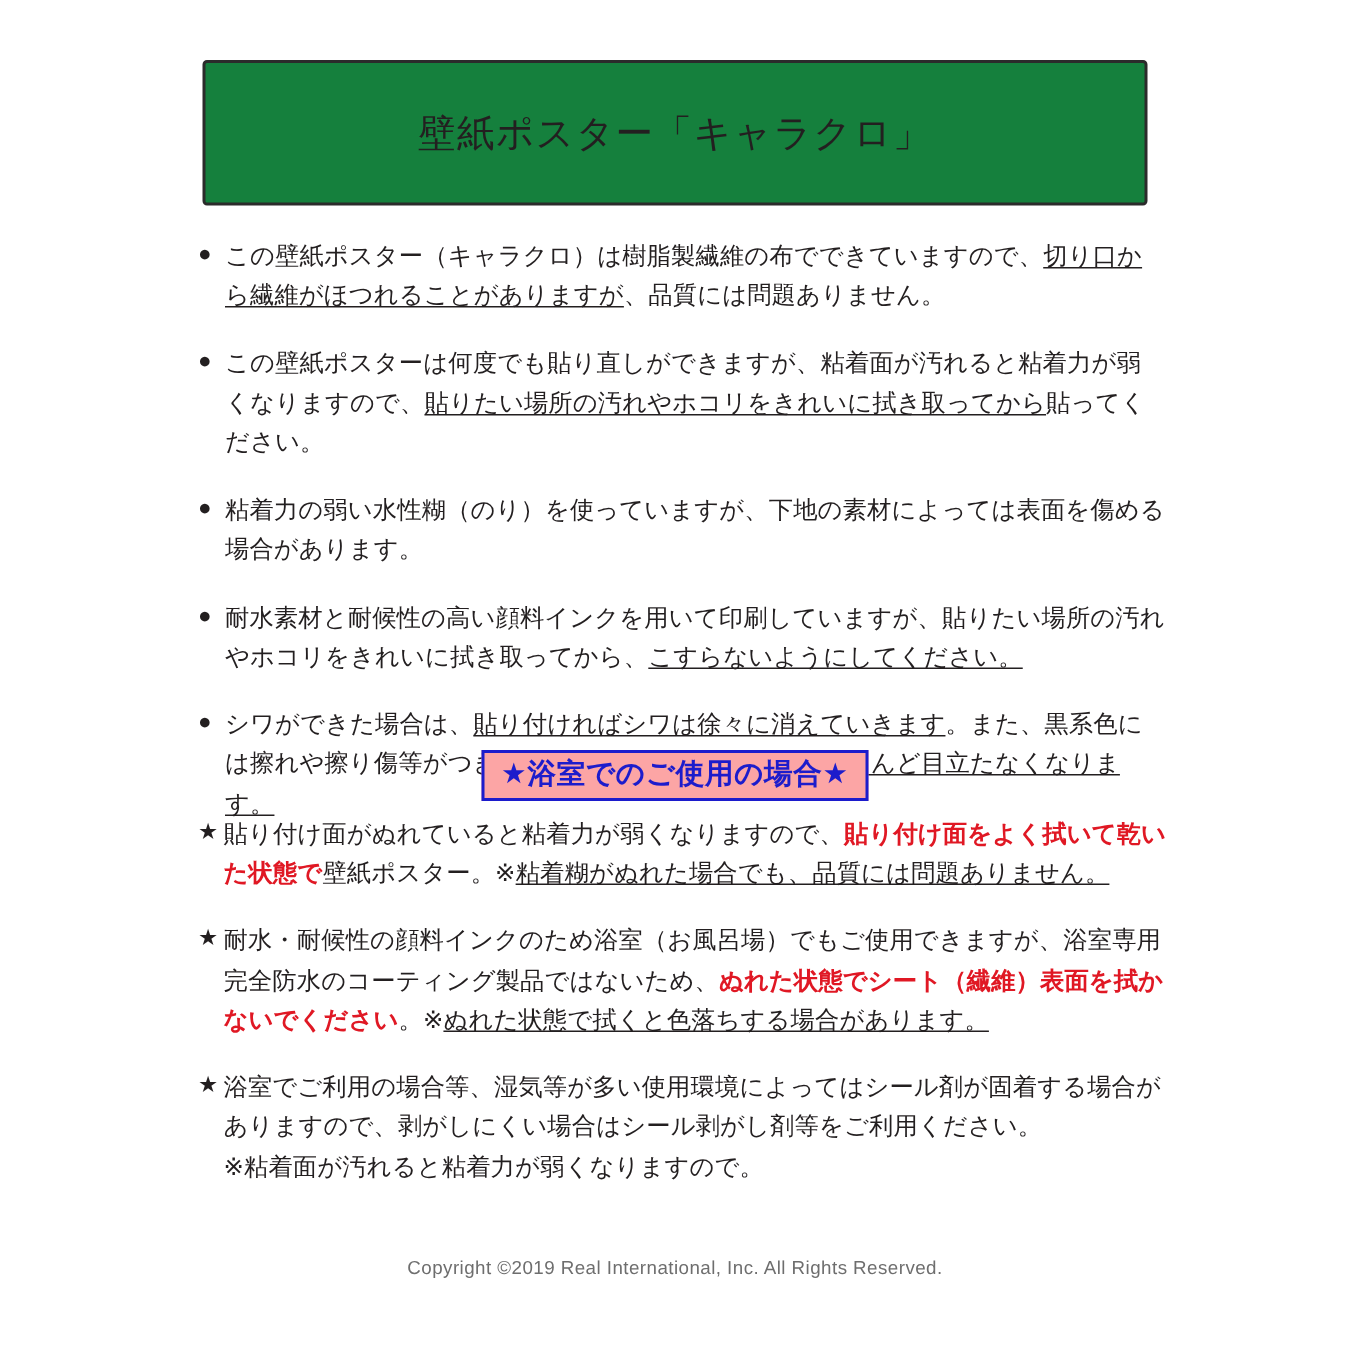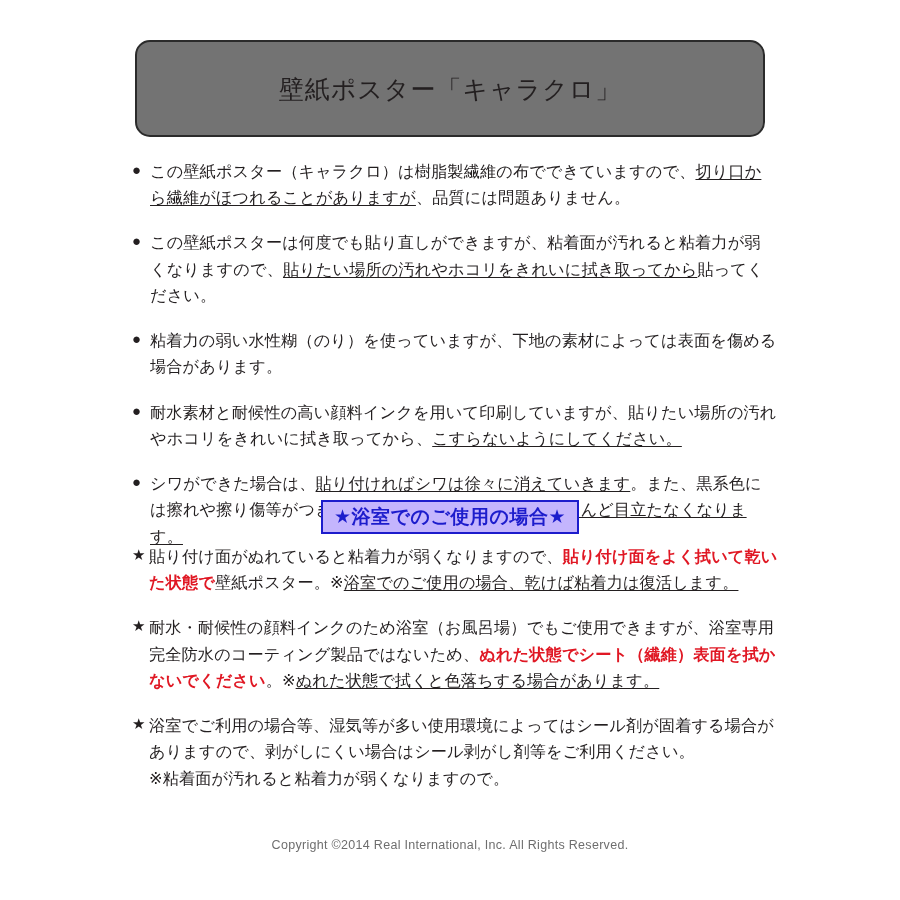--- a/index.html
+++ b/index.html
@@ -27,22 +27,22 @@
 
   
   .title-box {
     position: absolute;
     left: 135px;
     top: 40px;
     width: 630px;
     height: 97px;
     box-sizing: border-box;
     border: 2px solid #2b2b2b;
-    border-radius: 15px;
-    background: #737373;
+    border-radius: 3px;
+    background: #15803d;
     display: flex;
     flex-direction: row;
     align-items: center;
     justify-content: center;
   }
   .title-line1 {
     font-size: 25px;
     line-height: 1.28;
     letter-spacing: 1px;
     color: #231f20;
@@ -101,21 +101,21 @@
   .bath-heading {
     display: inline-block;
     box-sizing: border-box;
     border: 2px solid #1c1ccc;
     padding: 3px 11px 4px 11px;
     font-size: 19px;
     font-weight: bold;
     line-height: 1.22;
     color: #1c1ccc;
     letter-spacing: 0.5px;
-    background: #c4b5fd;
+    background: #fca5a5;
     white-space: nowrap;
   }
 
   
   .bath-notes {
     position: absolute;
     left: 132px;
     top: 543px;
     width: 648px;
   }
@@ -184,20 +184,20 @@
         <span class="marker">●</span>
         <span class="body"><span>シワができた場合は、</span><u class="ul">貼り付ければシワは徐々に消えていきます</u><span>。また、黒系色には擦れや擦り傷等がつきやすいですが、</span><u class="ul">貼り付ければほとんど目立たなくなります。</u></span>
       </div>
     </div>
 
   <div class="bath-heading-wrap">
     <div class="bath-heading">★浴室でのご使用の場合★</div>
   </div>
 
   <div class="bath-notes">
-      <div class="bnote"><span class="marker">★</span><span class="body"><span>貼り付け面がぬれていると粘着力が弱くなりますので、</span><span class="red">貼り付け面をよく拭いて乾いた状態で</span><span>壁紙ポスター。※</span><u class="ul">浴室でのご使用の場合、乾けば粘着力は復活します。</u></span></div>
+      <div class="bnote"><span class="marker">★</span><span class="body"><span>貼り付け面がぬれていると粘着力が弱くなりますので、</span><span class="red">貼り付け面をよく拭いて乾いた状態で</span><span>壁紙ポスター。※</span><u class="ul">粘着糊がぬれた場合でも、品質には問題ありません。</u></span></div>
       <div class="bnote"><span class="marker">★</span><span class="body"><span>耐水・耐候性の顔料インクのため浴室（お風呂場）でもご使用できますが、浴室専用完全防水のコーティング製品ではないため、</span><span class="red">ぬれた状態でシート（繊維）表面を拭かないでください</span><span>。※</span><u class="ul">ぬれた状態で拭くと色落ちする場合があります。</u></span></div>
       <div class="bnote"><span class="marker">★</span><span class="body"><span>浴室でご利用の場合等、湿気等が多い使用環境によってはシール剤が固着する場合がありますので、剥がしにくい場合はシール剥がし剤等をご利用ください。</span><br><span>※粘着面が汚れると粘着力が弱くなりますので。</span></span></div>
     </div>
 
-  <div class="footer">Copyright ©2014 Real International, Inc. All Rights Reserved.</div>
+  <div class="footer">Copyright ©2019 Real International, Inc. All Rights Reserved.</div>
 
 </div>
 
 </body></html>

